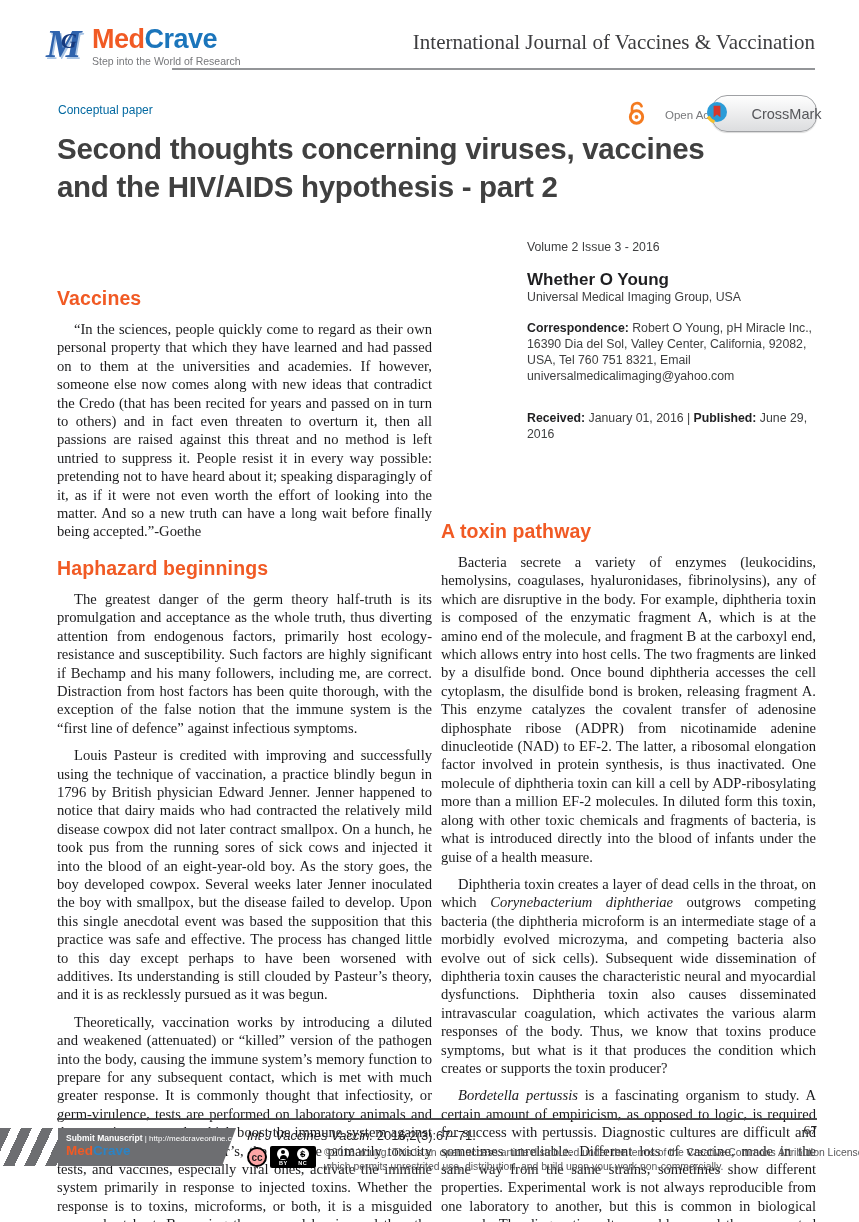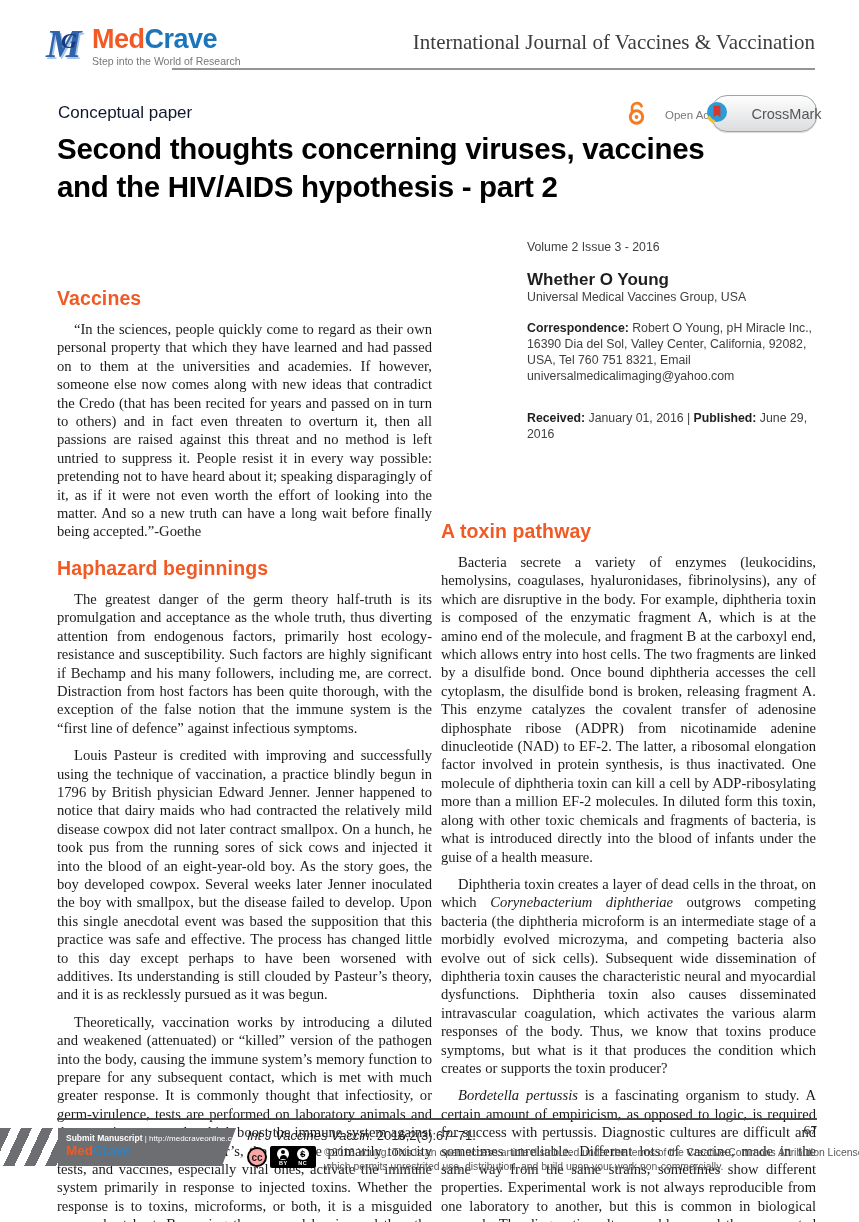--- a/index.html
+++ b/index.html
@@ -15,31 +15,31 @@
                    color:#2f63ad; text-shadow:1.5px 1.5px 0 #a9c4e4; }
   .brand-icon .g { position:absolute; left:15px; top:2px; font-size:22px; font-weight:bold; font-style:italic; color:#16397c; }
   .brand-name { font-size:27px; font-weight:bold; line-height:27px; letter-spacing:-0.5px; }
   .brand-name .med { color:#f15a24; } .brand-name .crave { color:#1b75bb; }
   .tagline { font-size:10.5px; color:#77787b; margin-top:2px; }
   .journal-title { position:absolute; right:44px; top:30px; font-family:"Liberation Serif", serif;
                    font-size:21px; color:#3d3d3f; }
   .header-rule { position:absolute; left:172px; right:44px; top:68px; height:2px; background:#939598; }
 
   
-  .paper-type { position:absolute; left:58px; top:103px; font-size:17px; color:#0f172a; }
+  .paper-type { position:absolute; left:58px; top:103px; font-size:12px; color:#0369a1; }
   .oa-badge { position:absolute; left:628px; top:100px; display:flex; align-items:center; gap:20px; }
   .oa-badge .oa-text { font-size:11.5px; color:#77787b; }
   .crossmark { position:absolute; right:42px; top:95px; width:104px; height:35px; border:1px solid #9fa1a4;
                border-radius:16px; background:linear-gradient(#fefefe,#dcdddf); display:flex; align-items:center;
                justify-content:center; gap:23px; box-shadow:0 1px 1px rgba(0,0,0,.15); }
   .crossmark .cm-text { font-size:14.5px; color:#55565a; }
 
   
   .article-title { position:absolute; left:57px; top:130px; width:706px; font-size:29.5px; line-height:38px;
-                   font-weight:bold; letter-spacing:-0.3px; color:#000000; }
+                   font-weight:bold; letter-spacing:-0.3px; color:#404040; }
 
   
   .author-block { position:absolute; left:527px; top:239px; width:292px; font-size:12.3px; line-height:16px; color:#3f4041; }
   .author-block .volume { margin-bottom:15px; }
   .author-block .author { font-size:17px; font-weight:bold; color:#1f1f21; line-height:19px; }
   .author-block .affil { margin-bottom:15px; }
   .author-block .corr  { margin-bottom:26px; }
   .author-block b { color:#1f1f21; }
 
   
@@ -120,21 +120,21 @@
       </svg>
     </span>
     <span class="cm-text">CrossMark</span>
   </div>
 
   <h1 class="article-title" style="margin:0;">Second thoughts concerning viruses, vaccines and the HIV/AIDS hypothesis - part 2</h1>
 
   <div class="author-block">
     <div class="volume">Volume 2 Issue 3 - 2016</div>
     <div class="author">Whether O Young</div>
-    <div class="affil">Universal Medical Vaccines Group, USA</div>
+    <div class="affil">Universal Medical Imaging Group, USA</div>
     <div class="corr"><b>Correspondence:</b><span> Robert O Young, pH Miracle Inc., 16390 Dia del Sol, Valley Center, California, 92082, USA, Tel 760 751 8321, Email universalmedicalimaging@yahoo.com</span></div>
     <div class="dates"><b>Received:</b><span> January 01, 2016 | </span><b>Published:</b><span> June 29, 2016</span></div>
   </div>
 
   <div class="col col-left">
     <h2>Vaccines</h2>
     <p>“In the sciences, people quickly come to regard as their own personal property that which they have learned and had passed on to them at the universities and academies. If however, someone else now comes along with new ideas that contradict the Credo (that has been recited for years and passed on in turn to others) and in fact even threaten to overturn it, then all passions are raised against this threat and no method is left untried to suppress it. People resist it in every way possible: pretending not to have heard about it; speaking disparagingly of it, as if it were not even worth the effort of looking into the matter. And so a new truth can have a long wait before finally being accepted.”-Goethe</p>
     <h2 class="second">Haphazard beginnings</h2>
     <p>The greatest danger of the germ theory half-truth is its promulgation and acceptance as the whole truth, thus diverting attention from endogenous factors, primarily host ecology-resistance and susceptibility. Such factors are highly significant if Bechamp and his many followers, including me, are correct. Distraction from host factors has been quite thorough, with the exception of the false notion that the immune system is the “first line of defence” against infectious symptoms.</p>
     <p>Louis Pasteur is credited with improving and successfully using the technique of vaccination, a practice blindly begun in 1796 by British physician Edward Jenner. Jenner happened to notice that dairy maids who had contracted the relatively mild disease cowpox did not later contract smallpox. On a hunch, he took pus from the running sores of sick cows and injected it into the blood of an eight-year-old boy. As the story goes, the boy developed cowpox. Several weeks later Jenner inoculated the boy with smallpox, but the disease failed to develop. Upon this single anecdotal event was based the supposition that this practice was safe and effective. The process has changed little to this day except perhaps to have been worsened with additives. Its understanding is still clouded by Pasteur’s theory, and it is as recklessly pursued as it was begun.</p>

